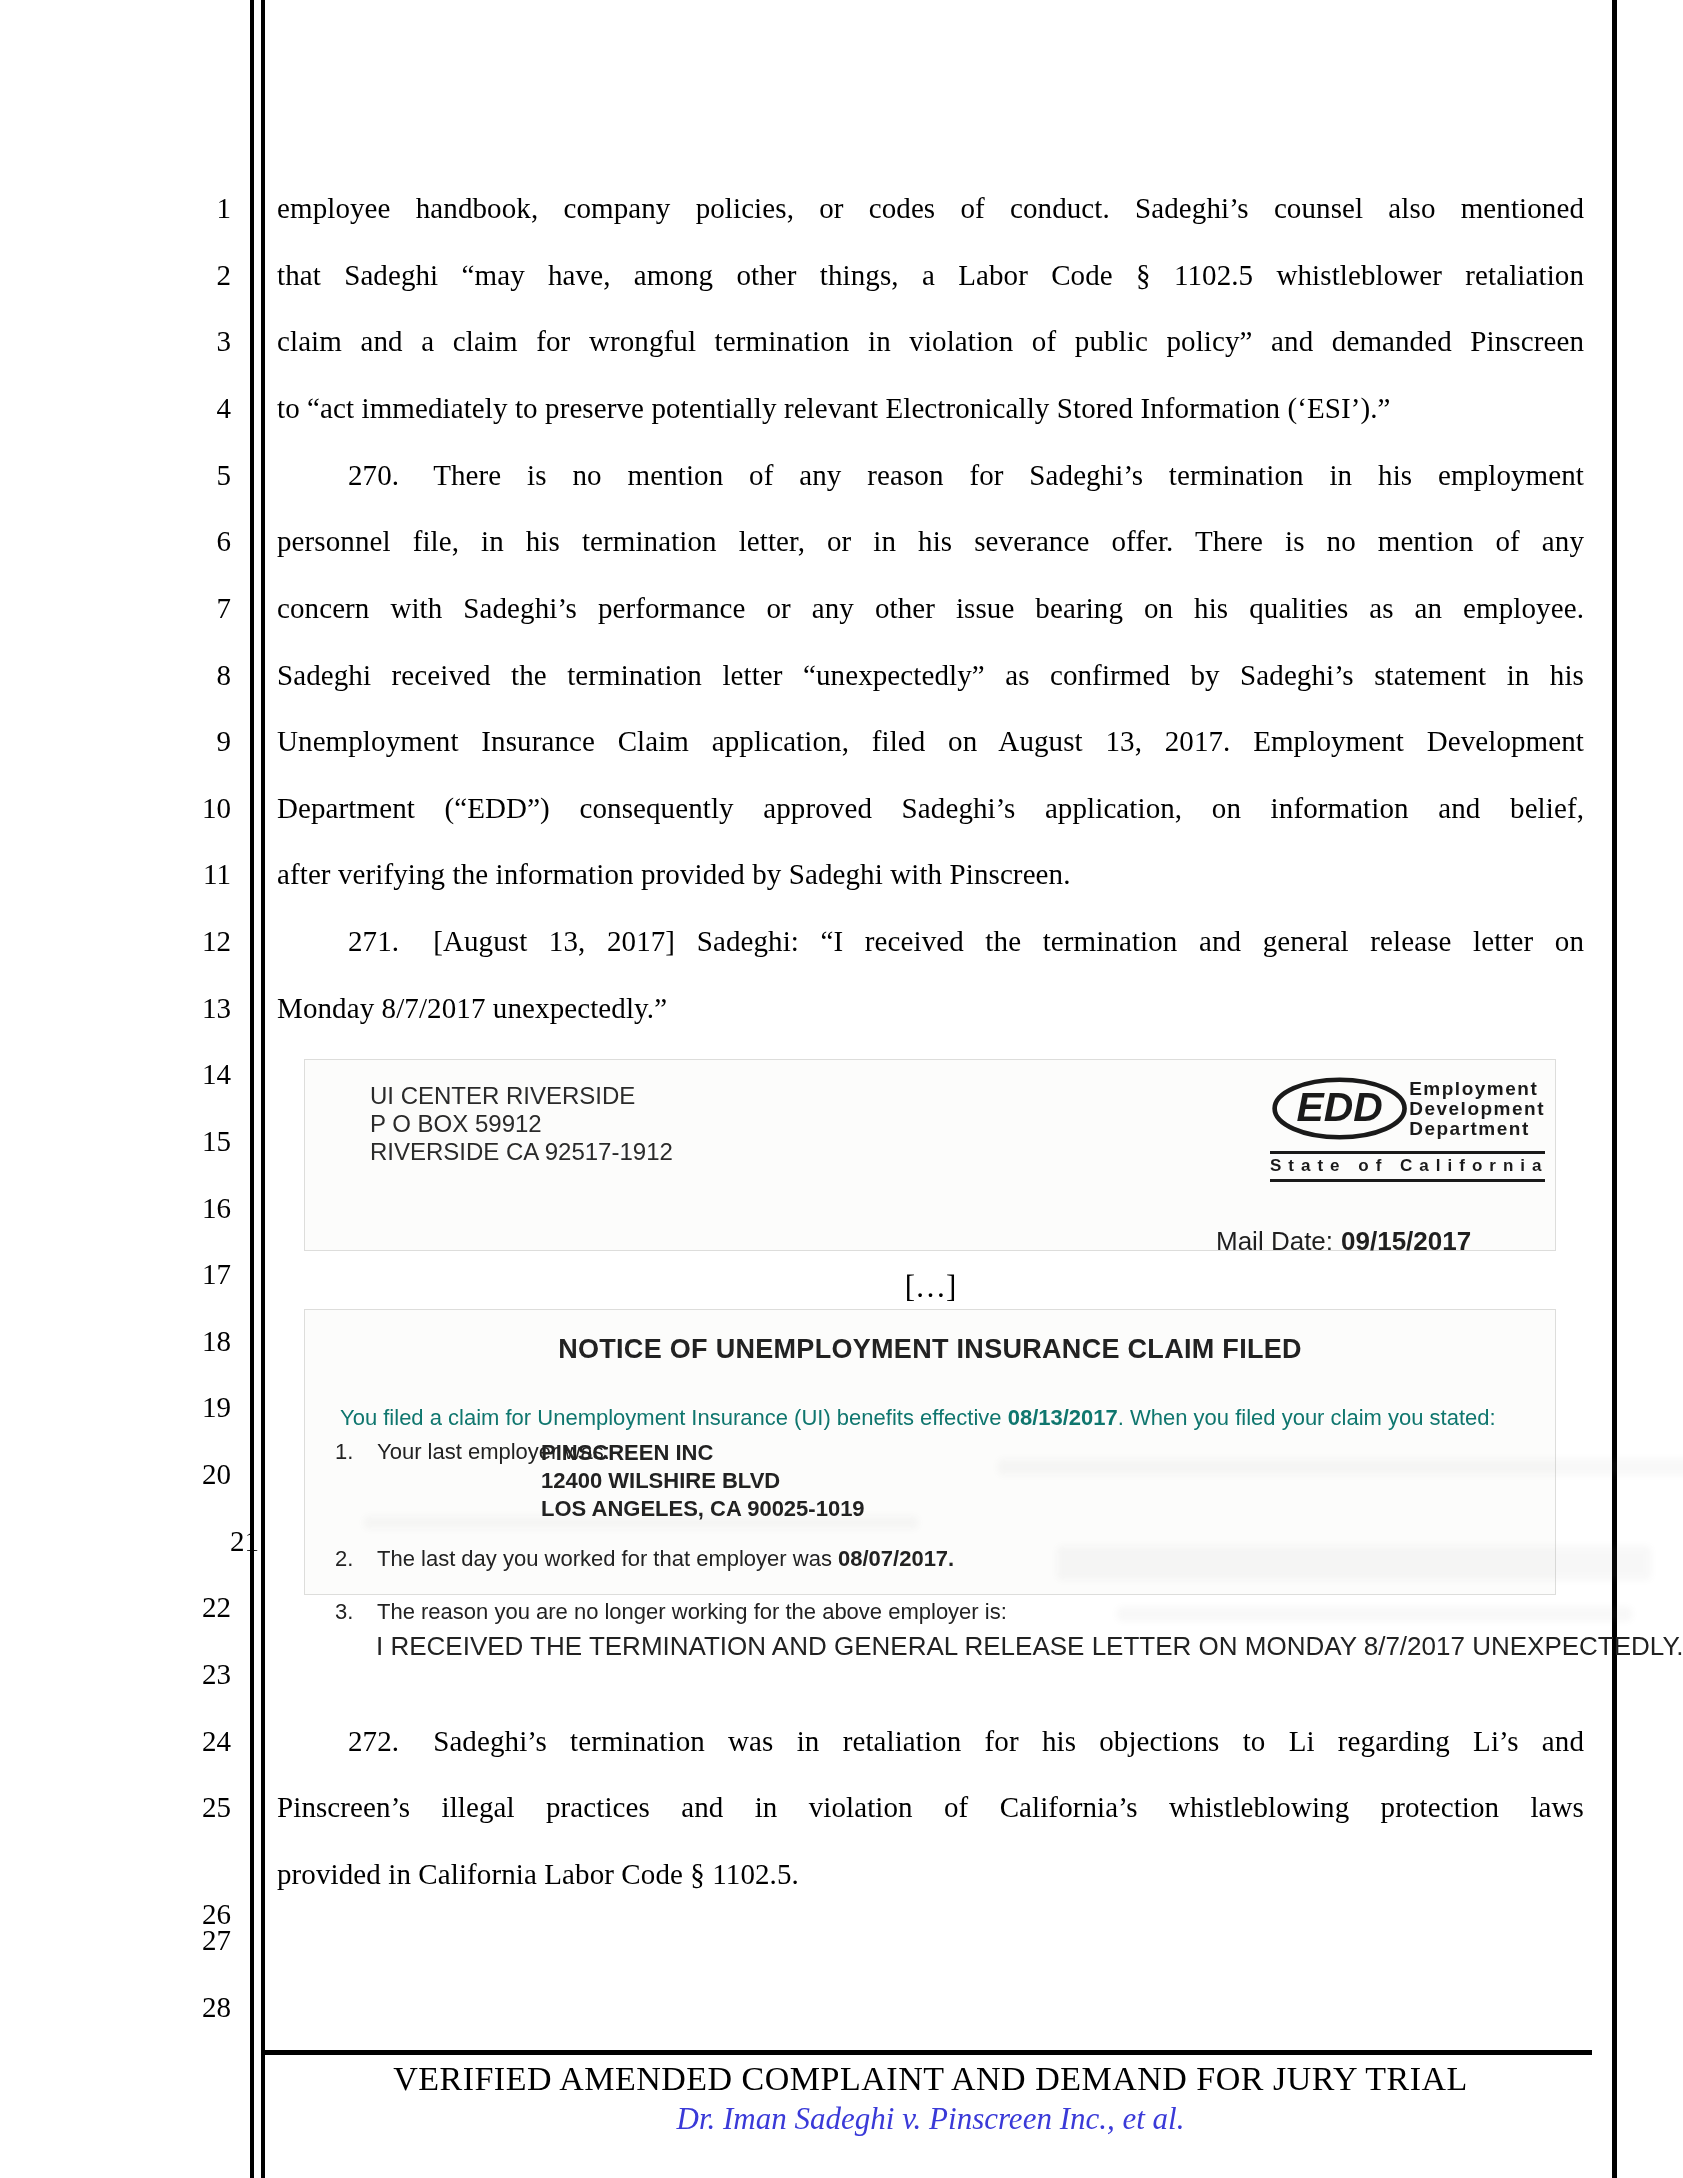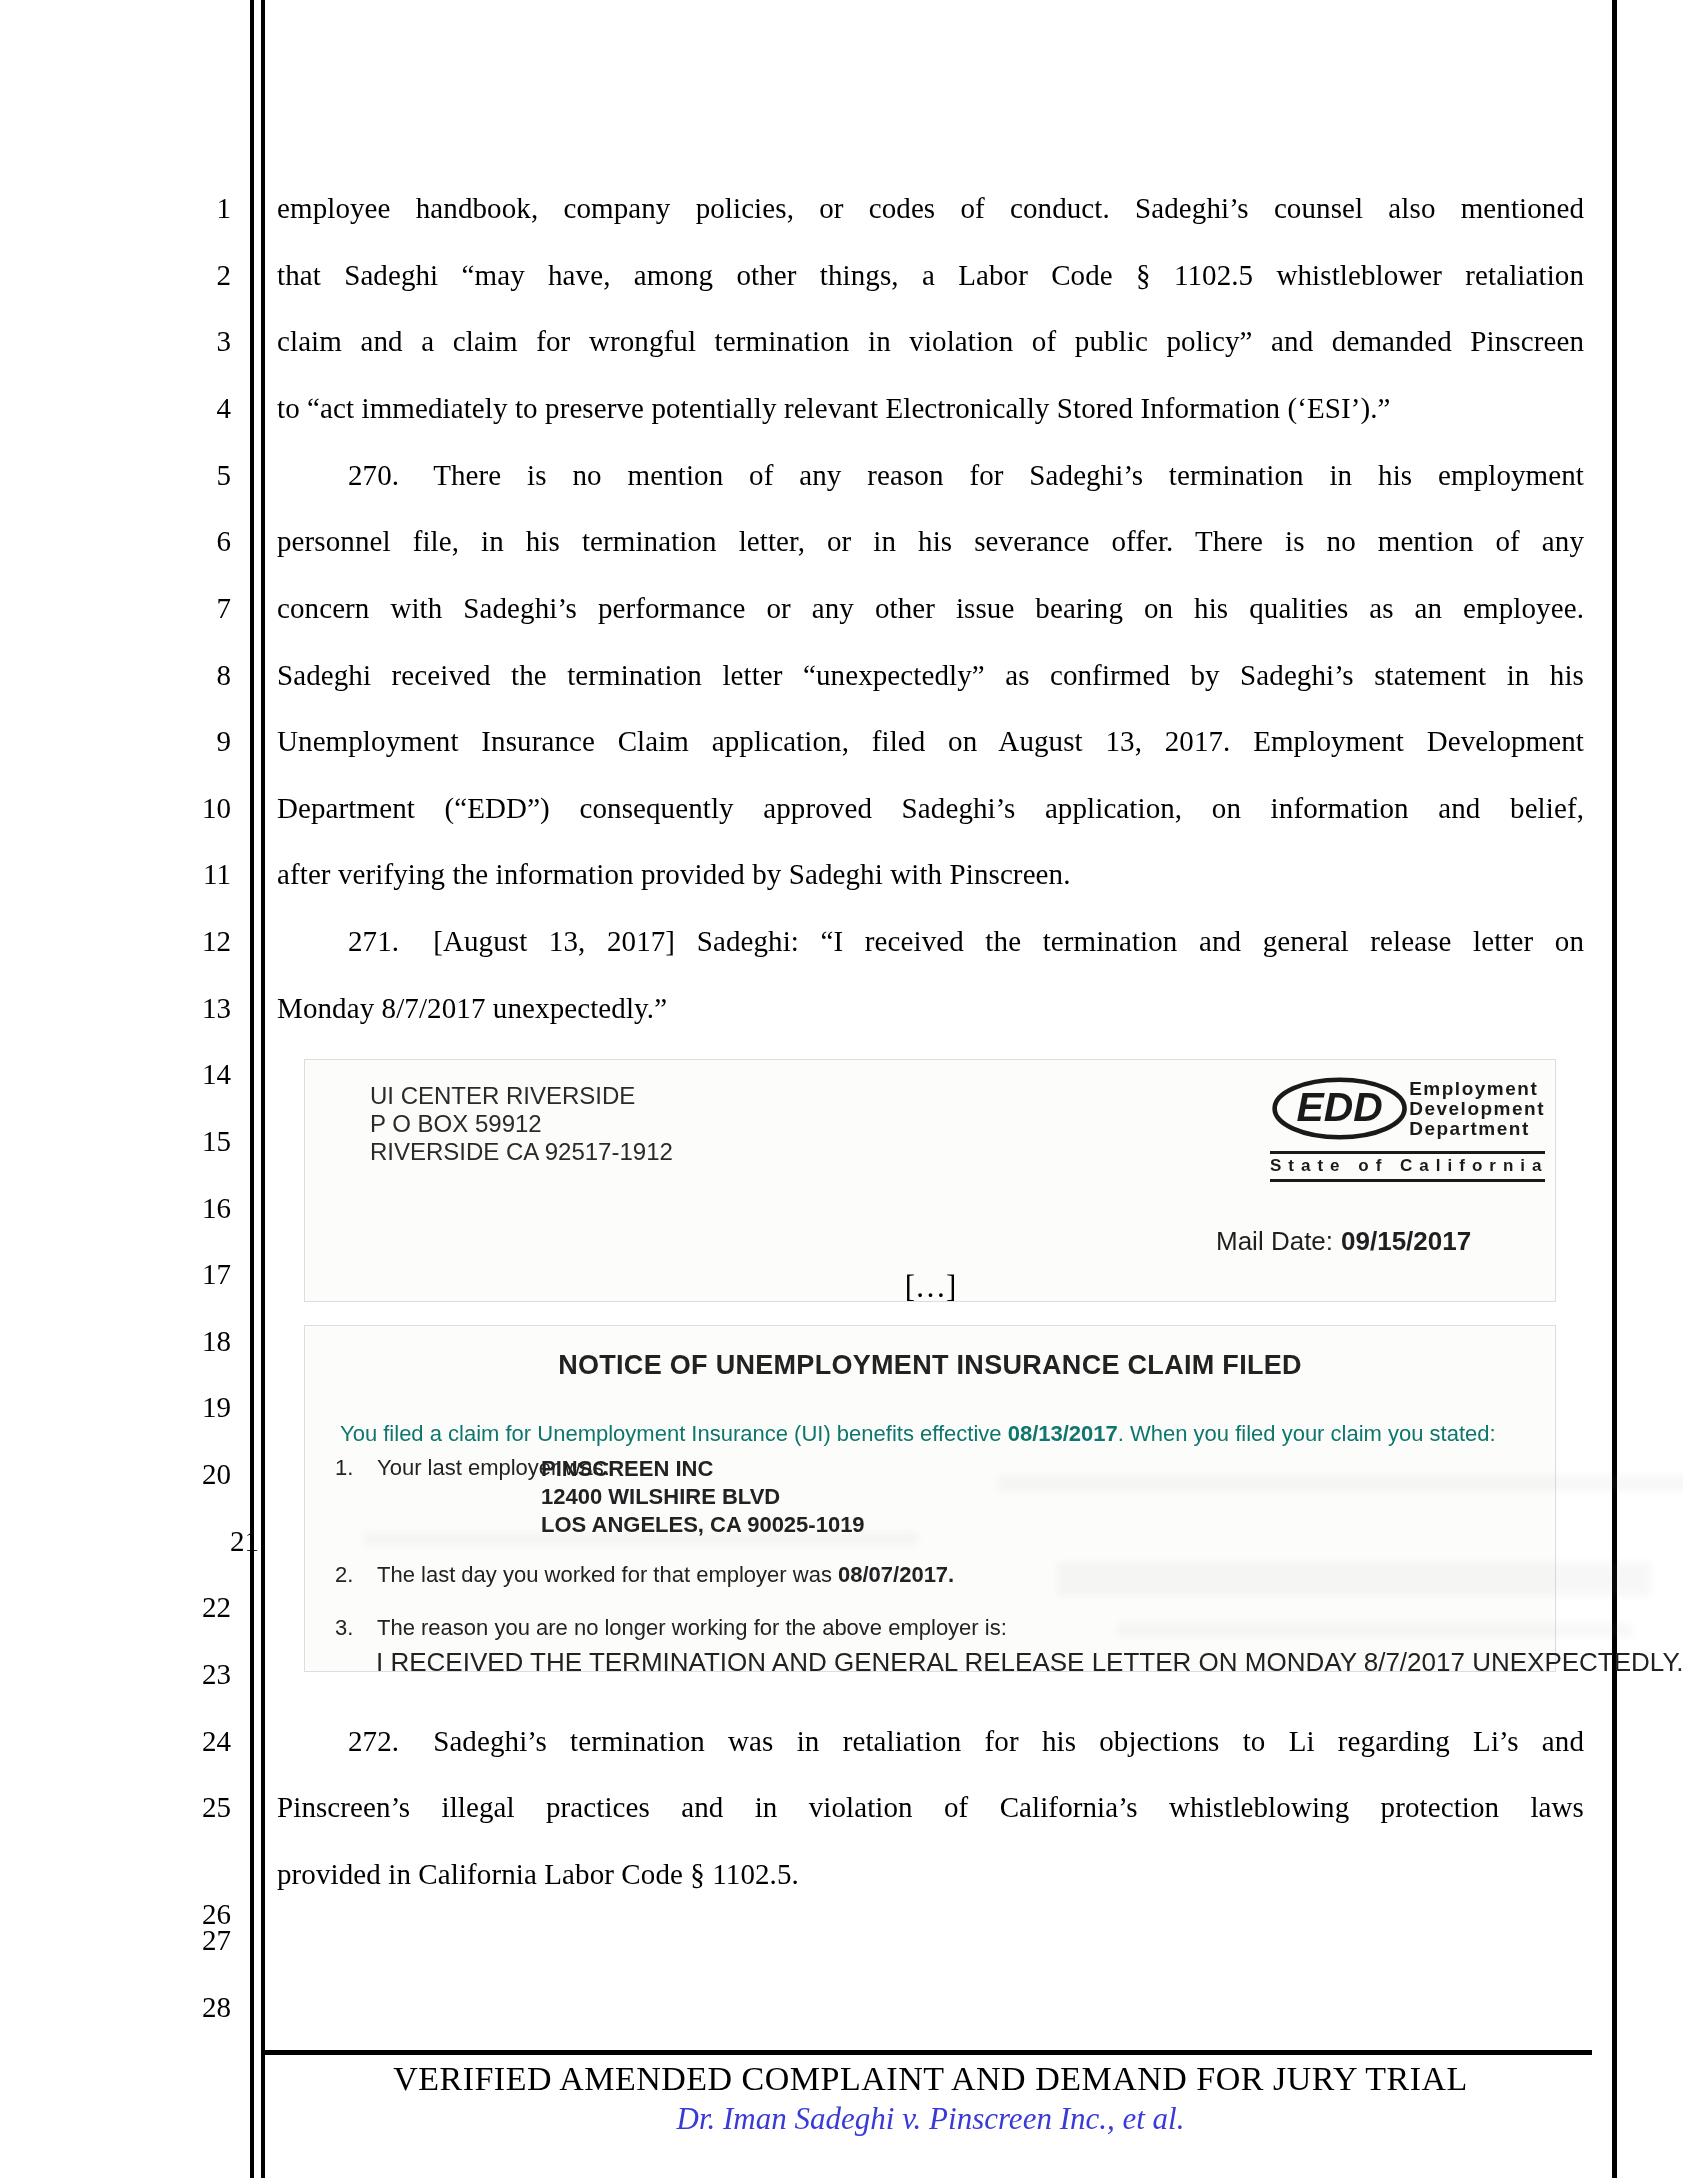--- a/index.html
+++ b/index.html
@@ -30,22 +30,22 @@
   .bline.just { white-space:normal; text-align:justify; text-align-last:justify; height:42px; }
   .bline.indent { padding-left:71px; }
   .pnum { display:inline-block; }
   .pgap { display:inline-block; width:34px; }
 
   
   .exhibit {
     position:absolute; left:304px; width:1252px; background:#fcfcfb;
     border:1px solid #dddddb; font-family:"Liberation Sans", sans-serif; color:#1c1c1c;
   }
-  #exhibit-letterhead { top:1059px; height:243px; }
-  #exhibit-notice { top:1309px; height:347px;margin-top:16px; }
+  #exhibit-letterhead { top:1059px; height:192px; }
+  #exhibit-notice { top:1309px; height:286px; }
 
   .return-address { position:absolute; left:65px; top:22px; font-size:24px; line-height:28px; color:#2a2a2a; }
 
   
   .edd-logo { position:absolute; left:965px; top:14px; width:275px; }
   .edd-row { display:flex; align-items:center; }
   .edd-dept { font-weight:bold; font-size:19px; line-height:20px; color:#1a1a1a; letter-spacing:1.5px; }
   .edd-state {
     margin-top:8px; border-top:3px solid #1a1a1a; border-bottom:3px solid #1a1a1a;
     font-weight:bold; font-size:17px; letter-spacing:7px; text-align:center;

